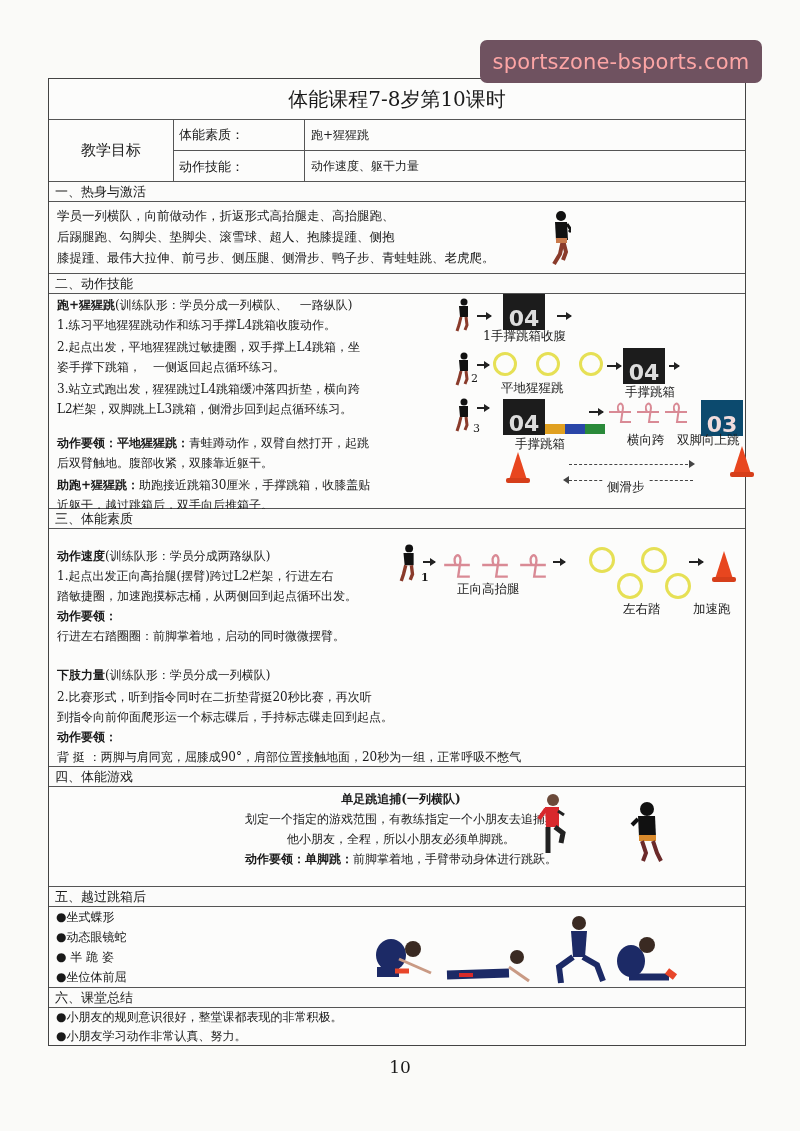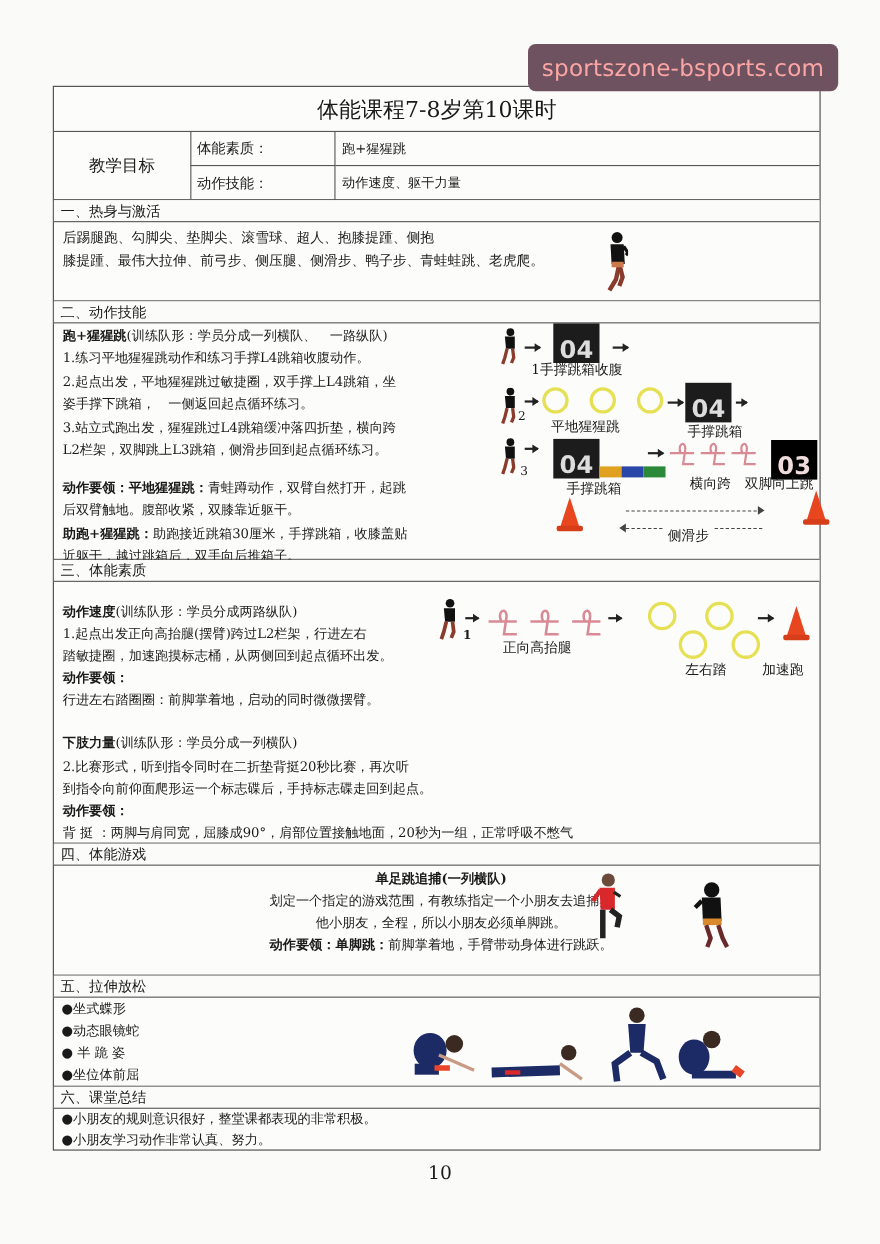--- a/index.html
+++ b/index.html
@@ -24,21 +24,21 @@
   .goal .k1, .goal .k2 { position:absolute; left:124px; width:132px; height:31px; border-right:1px solid #555; font-size:13px; padding-left:6px; box-sizing:border-box; display:flex; align-items:center; }
   .goal .v1, .goal .v2 { position:absolute; left:256px; right:0; height:31px; font-size:12px; padding-left:6px; box-sizing:border-box; display:flex; align-items:center; }
   .goal .k1, .goal .v1 { top:0; border-bottom:1px solid #555; }
   .goal .k2, .goal .v2 { top:31px; }
   .sec-h { height:20px; font-size:13px; padding-left:6px; display:flex; align-items:center; background:#fbfbfa; }
   .txt { font-size:12.5px; line-height:21px; padding-left:8px; }
   .b { font-weight:bold; }
   .abs { position:absolute; }
   .cap { font-size:12.5px; position:absolute; white-space:nowrap; }
   .box { position:absolute; background:#1c1c1c; color:#ddd; font-family:"DejaVu Sans",sans-serif; font-weight:bold; font-size:22px; display:flex; align-items:flex-end; justify-content:center; line-height:1; }
-  .box.red { background:#000000; color:#f0dcdc; }
+  .box.red { background:#0c4a6e; color:#f0dcdc; }
   .ring { position:absolute; width:24px; height:24px; border:3px solid #e6e055; border-radius:50%; box-sizing:border-box; }
   .cone { position:absolute; width:0; height:0; border-left:9px solid transparent; border-right:9px solid transparent; border-bottom:28px solid #e8461f; }
   .cone::after { content:""; position:absolute; left:-12px; top:26px; width:24px; height:5px; background:#d63e1a; border-radius:2px; }
   .arrow { position:absolute; height:1.5px; background:#222; }
   .arrow::after { content:""; position:absolute; right:-1px; top:-3px; border-left:6px solid #222; border-top:4px solid transparent; border-bottom:4px solid transparent; }
   .dash { position:absolute; height:0; border-top:1.5px dashed #444; }
   .runner { position:absolute; width:16px; height:34px; }
   .hurdle { position:absolute; width:26px; height:24px; }
   .kid { position:absolute; }
   .page-no { position:absolute; left:0; width:800px; top:1057px; text-align:center; font-size:17px; }
@@ -56,20 +56,21 @@
     <div class="lab">教学目标</div>
     <div class="k1">体能素质：</div>
     <div class="v1">跑+猩猩跳</div>
     <div class="k2">动作技能：</div>
     <div class="v2">动作速度、躯干力量</div>
   </div>
 
   <div class="row sec-h" style="top:103px;">一、热身与激活</div>
   <div class="row" style="top:123px;height:72px;">
     <div class="txt" style="padding-top:3px;">
+      <div>学员一列横队，向前做动作，折返形式高抬腿走、高抬腿跑、</div>
       <div>后踢腿跑、勾脚尖、垫脚尖、滚雪球、超人、抱膝提踵、侧抱</div>
       <div>膝提踵、最伟大拉伸、前弓步、侧压腿、侧滑步、鸭子步、青蛙蛙跳、老虎爬。</div>
     </div>
     <svg class="runner" style="left:500px;top:8px;width:22px;height:56px;" viewBox="0 0 22 56">
       <circle cx="12" cy="6" r="5" fill="#111"></circle>
       <path d="M6 12 L18 12 L19 30 L7 30 Z" fill="#111"></path>
       <path d="M18 14 L22 20 L20 22" stroke="#111" stroke-width="3" fill="none"></path>
       <path d="M8 30 L14 30 L11 44 L5 54" stroke="#8a3b2b" stroke-width="4" fill="none"></path>
       <path d="M14 30 L17 42 L14 50" stroke="#8a3b2b" stroke-width="4" fill="none"></path>
       <rect x="7" y="28" width="11" height="5" fill="#c97a4c"></rect>
@@ -222,21 +223,21 @@
     </svg>
     <svg class="kid" style="left:580px;top:14px;width:36px;height:64px;" viewBox="0 0 36 64">
       <circle cx="18" cy="8" r="7" fill="#111"></circle>
       <path d="M9 15 L26 15 L27 36 L10 36 Z" fill="#111"></path>
       <path d="M9 18 L3 24" stroke="#111" stroke-width="4"></path>
       <rect x="10" y="34" width="17" height="6" fill="#d98a2c"></rect>
       <path d="M13 40 L17 52 L14 60 M24 40 L28 52 L32 60" stroke="#6b2a2a" stroke-width="4" fill="none"></path>
     </svg>
   </div>
 
-  <div class="row sec-h" style="top:808px;">五、拉伸放松</div>
+  <div class="row sec-h" style="top:808px;">五、越过跳箱后</div>
   <div class="row" style="top:828px;height:81px;">
     <div class="txt" style="font-size:12px;line-height:20px;padding-left:7px;">
       <div>●坐式蝶形</div>
       <div>●动态眼镜蛇</div>
       <div>● 半 跪 姿</div>
       <div>●坐位体前屈</div>
     </div>
     <svg class="kid" style="left:320px;top:8px;width:310px;height:72px;" viewBox="0 0 310 72">
 
       <ellipse cx="22" cy="40" rx="15" ry="16" fill="#1c2a66"></ellipse>

